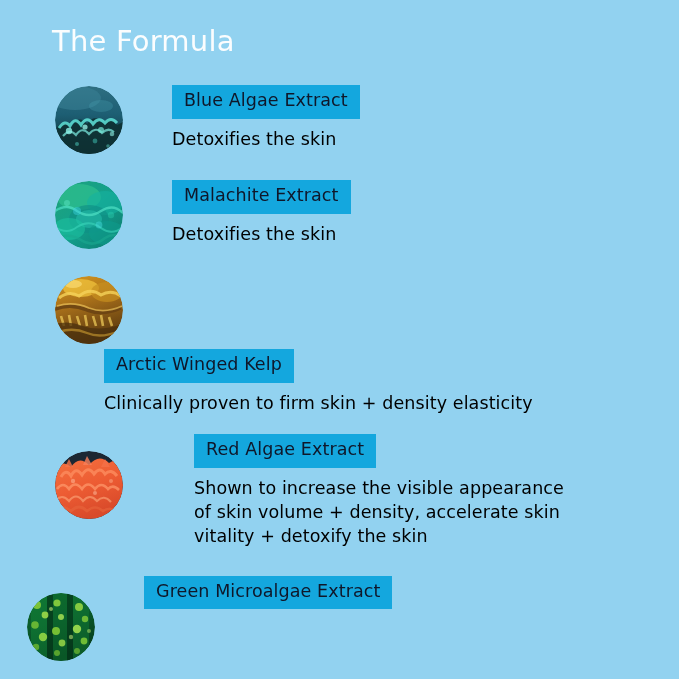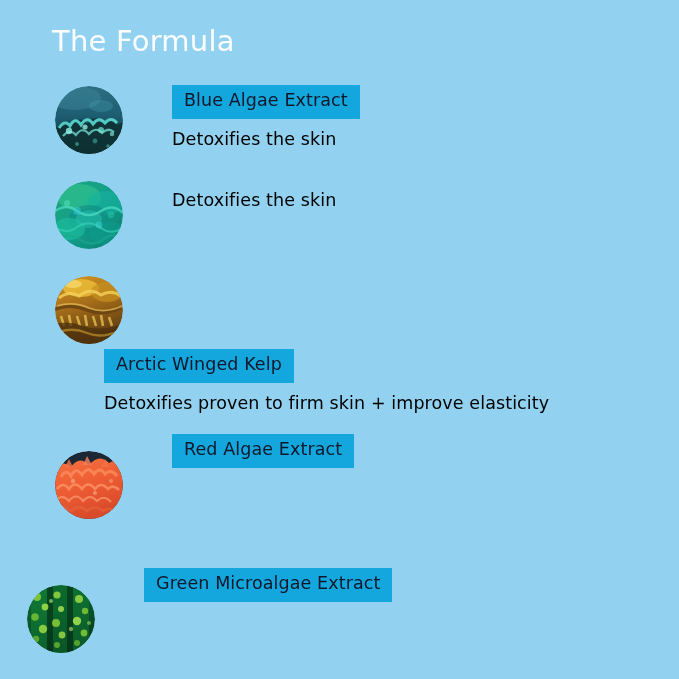--- a/index.html
+++ b/index.html
@@ -92,21 +92,21 @@
     font-size: 17.5px;
     line-height: 1.37;
     letter-spacing: 0.1px;
     white-space: pre-line;
   }
 
   
   .row-0 { margin-top: 0px;  min-height: 82px; }
   .row-1 { margin-top: 13px; min-height: 82px; }
   .row-2 { margin-top: 13px; min-height: 82px; flex-direction: column; }
-  .row-3 { margin-top: 14px; min-height: 112px; }
+  .row-3 { margin-top: 14px; min-height: 112px; gap: 22px; }
   .row-4 { margin-top: 22px; min-height: 112px; padding-left: 27px; }
 
   
   .row-0 .thumb-wrap { padding-top: 6px; }
   .row-1 .thumb-wrap { padding-top: 6px; }
   .row-2 .thumb-wrap { padding-top: 6px; }
   .row-3 .thumb-wrap { padding-top: 22px; }
   .row-4 .thumb-wrap { padding-top: 22px; }
 </style>
 </head>
@@ -183,20 +183,21 @@
               <path d="M0 58 q14 -7 26 1 q12 8 24 -2 q9 -6 18 0" stroke="#1aa98f" stroke-width="2.6" fill="none" opacity="0.6"></path>
               <circle cx="22" cy="30" r="4" fill="#3bd2e0" opacity="0.45"></circle>
               <circle cx="44" cy="44" r="3.4" fill="#4fe5ea" opacity="0.4"></circle>
               <circle cx="12" cy="22" r="3" fill="#5fe8c8" opacity="0.45"></circle>
               <circle cx="56" cy="34" r="3.2" fill="#2ecfae" opacity="0.4"></circle>
             </g>
           </svg>
         </div>
       </div>
       <div class="ing-body">
+        <div class="badge">Malachite Extract</div>
         <div class="desc">Detoxifies the skin</div>
       </div>
     </div>
 
     <div class="ingredient-row row-2">
       <div class="thumb-wrap">
         <div class="thumb">
           <svg width="68" height="68" viewBox="0 0 68 68" aria-hidden="true">
             <defs>
               <linearGradient id="kp-bg" x1="0" y1="0" x2="0.3" y2="1">
@@ -219,21 +220,21 @@
               <path d="M6 40 l3 10 M14 39 l2 11 M22 40 l3 10 M30 39 l2 11 M38 40 l3 10 M46 39 l2 11 M54 41 l3 9" stroke="#f3cf5c" stroke-width="2.6" opacity="0.7"></path>
               <path d="M0 48 q14 -4 28 2 q16 6 40 -2 L68 68 L0 68 Z" fill="#4b300d" opacity="0.75"></path>
               <path d="M4 56 q14 -5 28 1 q14 6 32 -2" stroke="#d9a834" stroke-width="2.4" fill="none" opacity="0.55"></path>
               <ellipse cx="18" cy="8" rx="9" ry="4" fill="#ffe585" opacity="0.55"></ellipse>
             </g>
           </svg>
         </div>
       </div>
       <div class="ing-body">
         <div class="badge">Arctic Winged Kelp</div>
-        <div class="desc">Detoxifies proven to firm skin + improve elasticity</div>
+        <div class="desc">Clinically proven to firm skin + density elasticity</div>
       </div>
     </div>
 
     <div class="ingredient-row row-3">
       <div class="thumb-wrap">
         <div class="thumb">
           <svg width="68" height="68" viewBox="0 0 68 68" aria-hidden="true">
             <defs>
               <linearGradient id="ra-bg" x1="0" y1="0" x2="0.4" y2="1">
                 <stop offset="0%" stop-color="#f4713f"></stop>
@@ -257,20 +258,23 @@
               <path d="M46 16 l4 -8 l5 8 Z" fill="#f4714a" opacity="0.75"></path>
               <circle cx="18" cy="30" r="2.2" fill="#ffc0a0" opacity="0.5"></circle>
               <circle cx="40" cy="42" r="2" fill="#ffcfb2" opacity="0.45"></circle>
               <circle cx="56" cy="30" r="2" fill="#ffb894" opacity="0.45"></circle>
             </g>
           </svg>
         </div>
       </div>
       <div class="ing-body">
         <div class="badge">Red Algae Extract</div>
+        <div class="desc">Shown to increase the visible appearance
+of skin volume + density, accelerate skin
+vitality + detoxify the skin</div>
       </div>
     </div>
 
     <div class="ingredient-row row-4">
       <div class="thumb-wrap">
         <div class="thumb">
           <svg width="68" height="68" viewBox="0 0 68 68" aria-hidden="true">
             <defs>
               <linearGradient id="gm-bg" x1="0" y1="0" x2="0.3" y2="1">
                 <stop offset="0%" stop-color="#0f6b2e"></stop>

